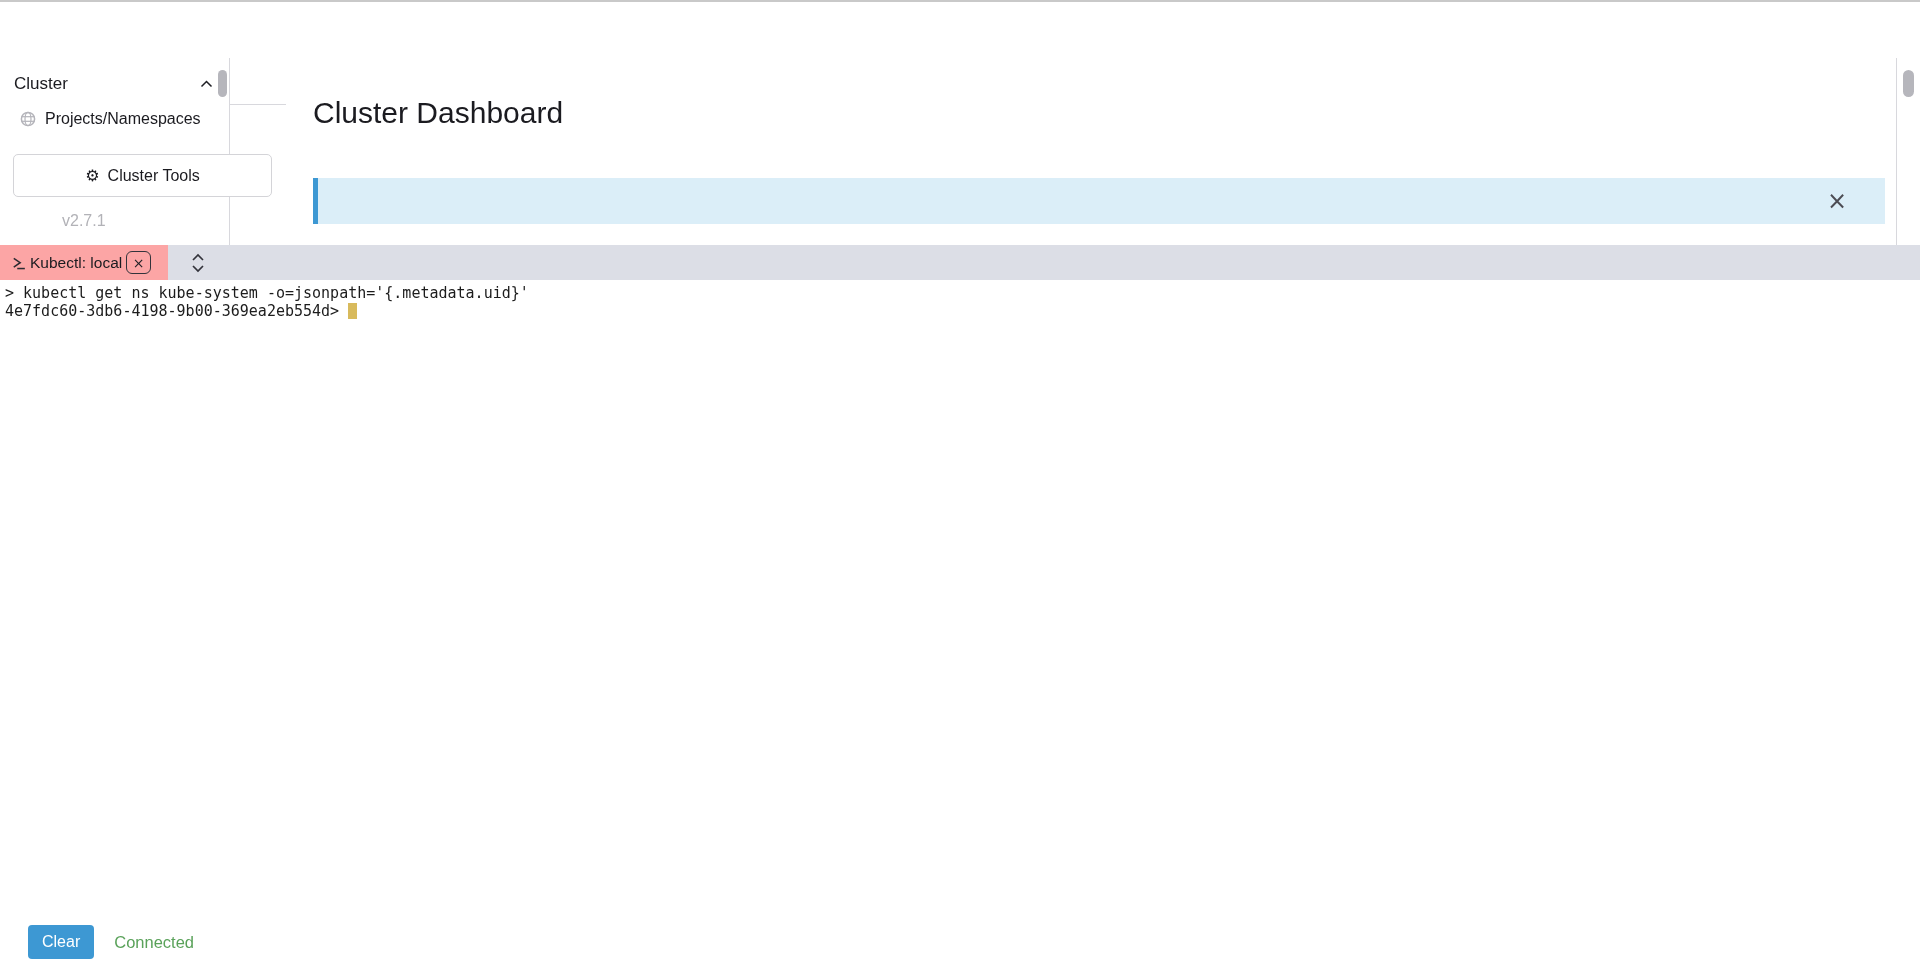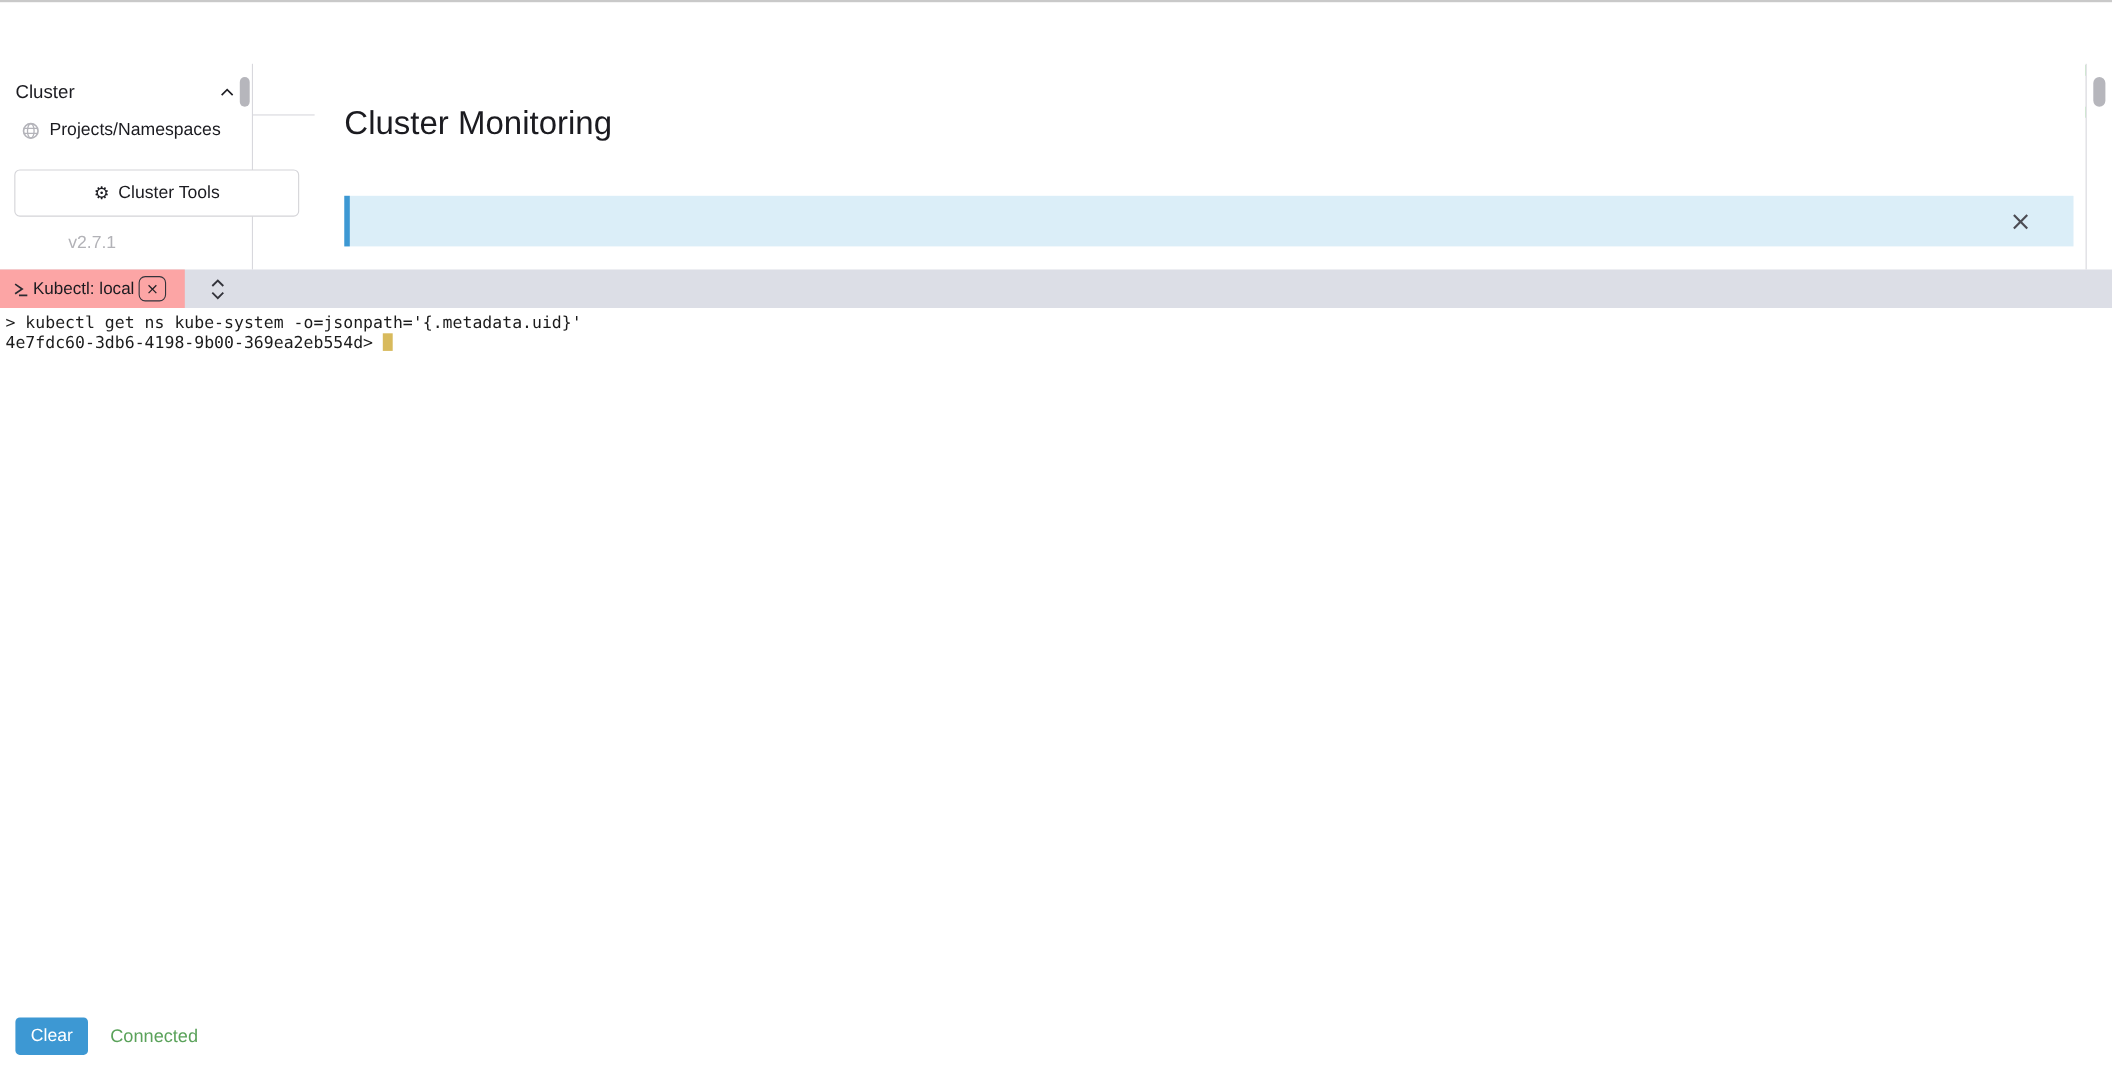--- a/index.html
+++ b/index.html
@@ -84,21 +84,21 @@
 
   
   .terminal{position:absolute;top:280px;left:0;right:0;bottom:54px;background:#fff;
     font-family:"DejaVu Sans Mono","Liberation Mono",monospace;font-size:15px;
     line-height:18px;color:#1c1c1c;padding:4px 0 0 5px;cursor:text;white-space:pre;}
   .cursor-block{display:inline-block;width:9px;height:16px;background:var(--cursor_yellow);
     vertical-align:-3px;}
 
   
   .term-footer{position:absolute;left:0;right:0;bottom:0;height:54px;background:#fff;
-    display:flex;align-items:center;padding-left:14px;}
+    display:flex;align-items:center;padding-left:28px;}
   .clear-btn{min-width:61px;height:34px;background:var(--primary);color:#fff;border:none;
     border-radius:4px;font-size:16px;font-family:"Liberation Sans",sans-serif;
     cursor:pointer;padding:0 14px;}
   .conn-status{margin-left:20px;font-size:16.5px;color:var(--connected_green);}
 </style>
 </head>
 <body>
 
 <div class="top-hairline"></div>
 
@@ -206,21 +206,21 @@
   </div>
   <div class="tools-btn">
     <span class="gear-glyph">⚙</span>
     <span>Cluster Tools</span>
   </div>
   <div class="side-version">v2.7.1</div>
   <div class="side-scroll-thumb"></div>
 </div>
 
 <div class="main">
-  <h1 class="page-title" style="margin:0;position:absolute;left:27px;top:38px;">Cluster Monitoring</h1>
+  <h1 class="page-title" style="margin:0;position:absolute;left:27px;top:38px;">Cluster Dashboard</h1>
   <div class="banner">
     <span class="banner-close">×</span>
   </div>
 </div>
 <div class="main-scrollbar">
   <div class="main-scroll-thumb"></div>
 </div>
 
 <div class="tabbar">
   <div class="tab">

